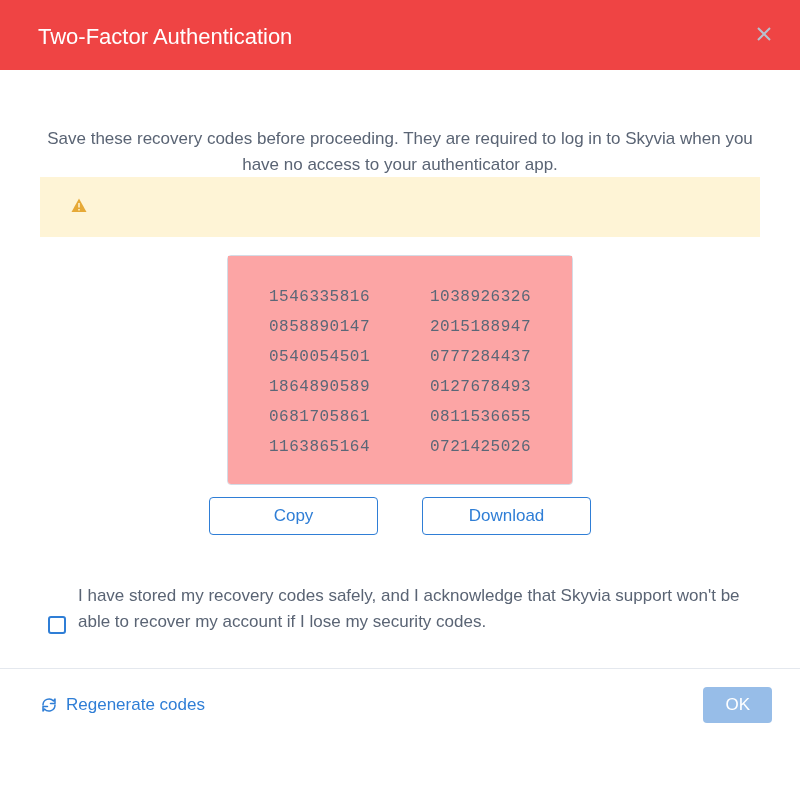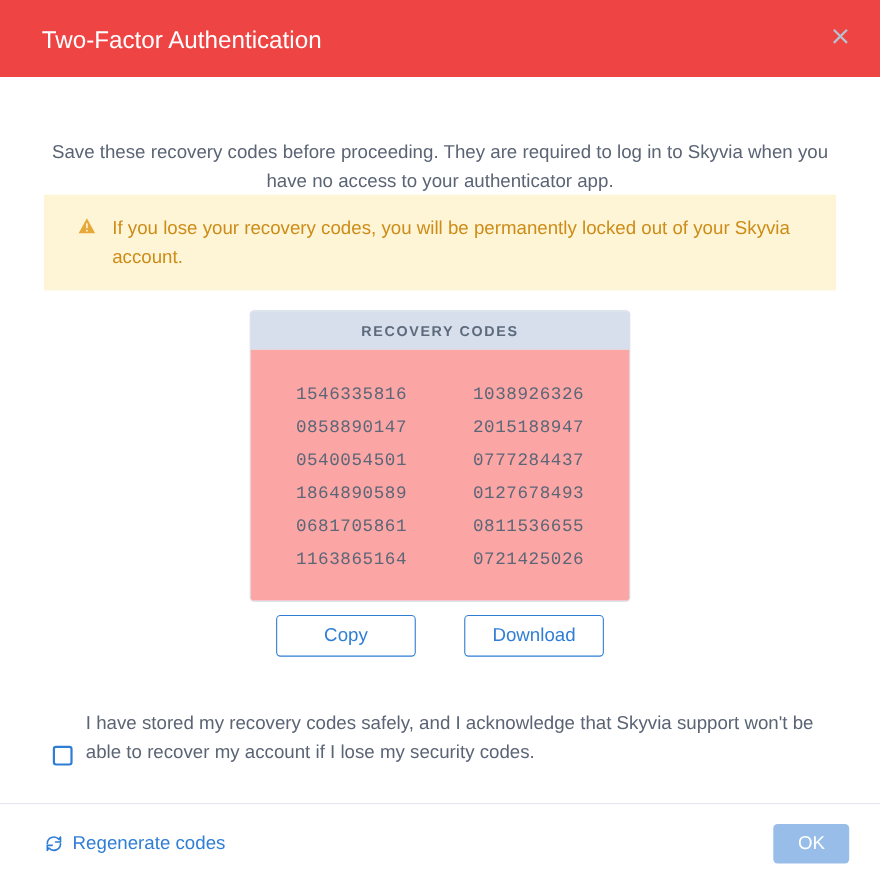--- a/index.html
+++ b/index.html
@@ -98,21 +98,21 @@
       row-gap: 12px;
       justify-items: center;
     }
     .code-item {
       font-family: "SFMono-Regular", Consolas, "Liberation Mono", Menlo, monospace;
       font-size: 16px;
       color: #5b6777;
       letter-spacing: 0.5px;
     }
     .actions-row {
-      width: 298px;
+      width: 382px;
       margin: 0 auto;
       display: flex;
       gap: 44px;
       justify-content: center;
     }
     .outline-btn {
       flex: 1;
       background: #ffffff;
       border: 1px solid #2f7ed6;
       color: #2f7ed6;
@@ -192,25 +192,23 @@
   <div class="intro-text">Save these recovery codes before proceeding. They are required to log in to Skyvia when you have no access to your authenticator app.</div>
 
   <div class="warning-box">
     <span class="warning-icon">
       <svg viewBox="0 0 24 24">
           <path d="M12 2 L22 20 L2 20 Z" fill="#e6a937"></path>
           <rect x="11" y="8" width="2" height="6" fill="#fef4d6"></rect>
           <rect x="11" y="16" width="2" height="2" fill="#fef4d6"></rect>
         </svg>
     </span>
-    <div class="warning-text">If you lose your recovery codes, you will be permanently locked out of your Skyvia account.</div>
   </div>
 
   <div class="codes-panel">
-    <div class="codes-header">RECOVERY CODES</div>
     <div class="codes-body">
       <span class="code-item">1546335816</span>
       <span class="code-item">1038926326</span>
       <span class="code-item">0858890147</span>
       <span class="code-item">2015188947</span>
       <span class="code-item">0540054501</span>
       <span class="code-item">0777284437</span>
       <span class="code-item">1864890589</span>
       <span class="code-item">0127678493</span>
       <span class="code-item">0681705861</span>

